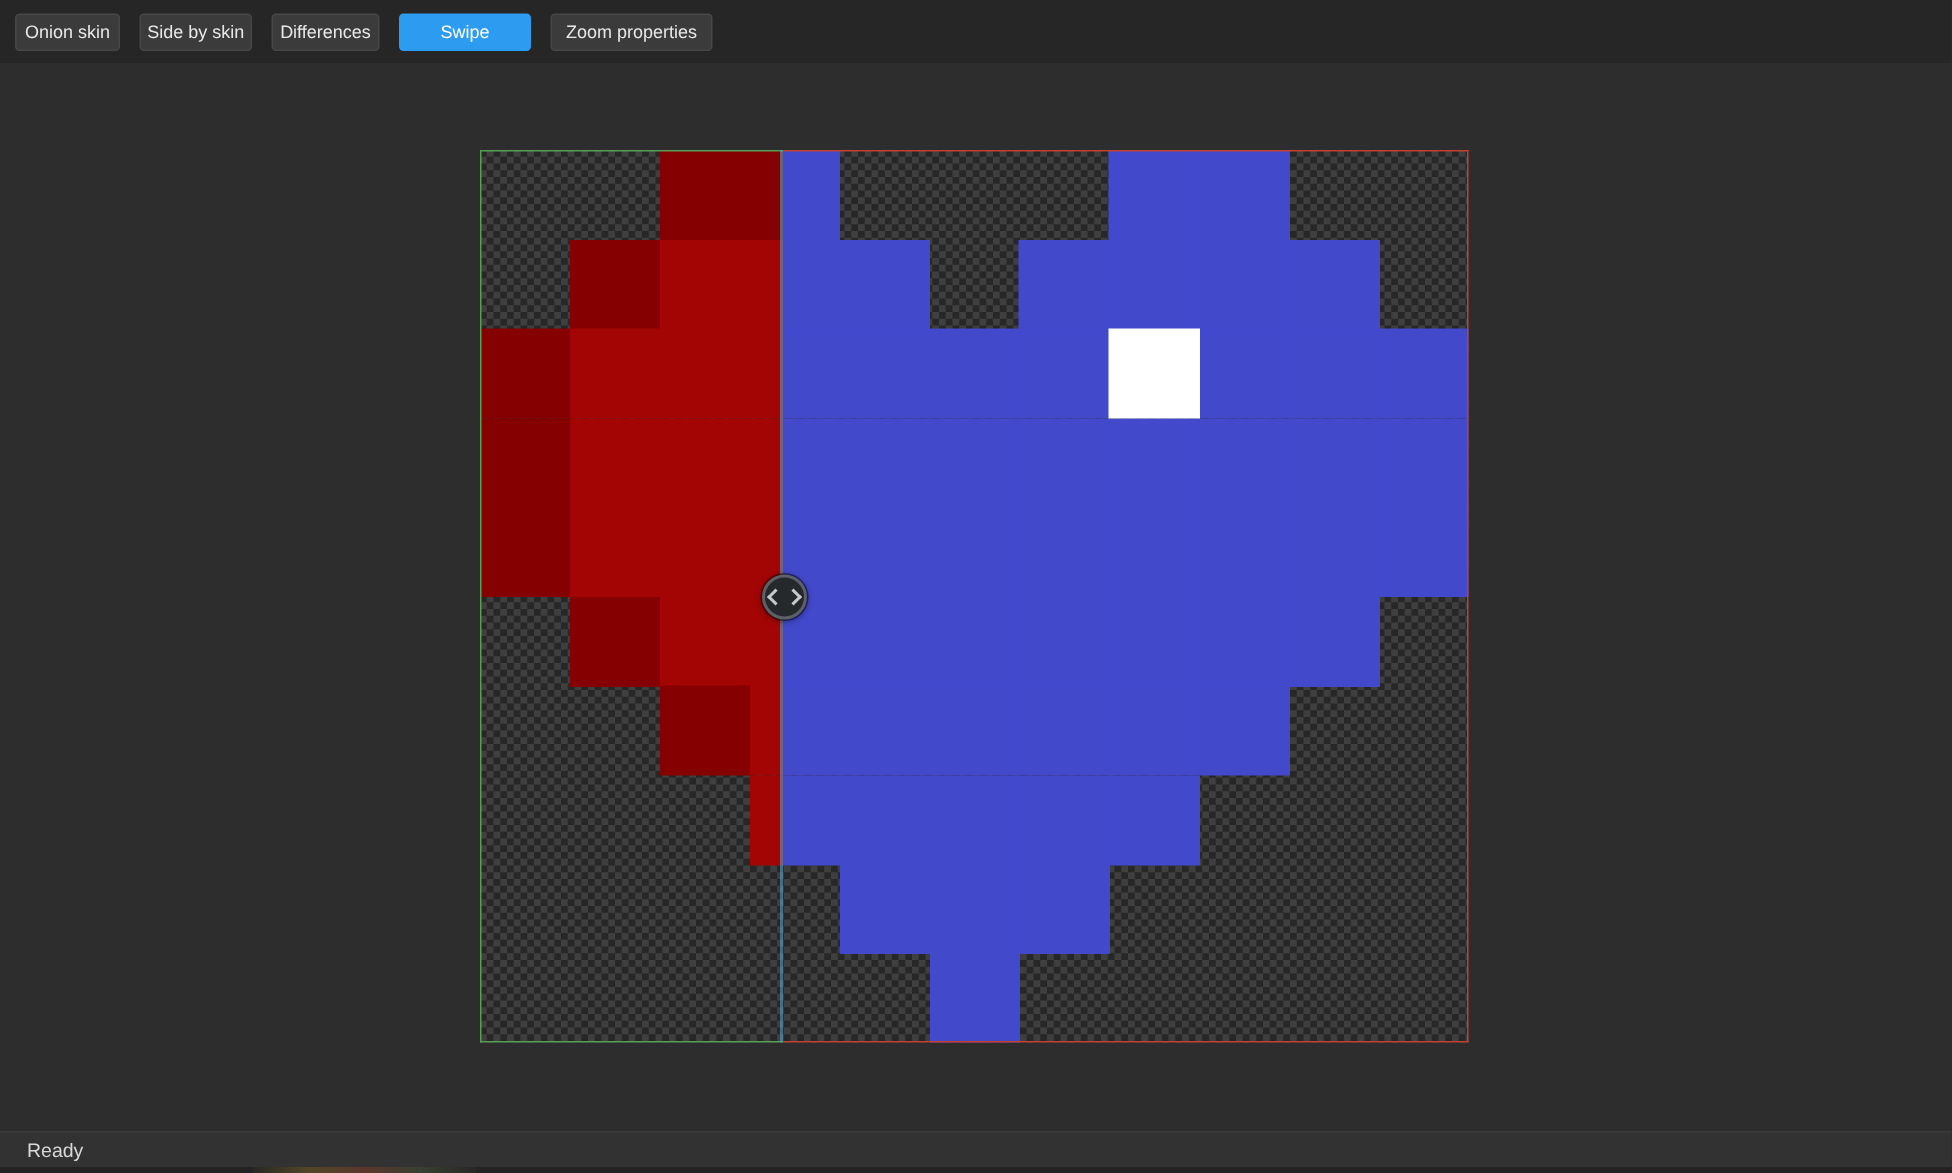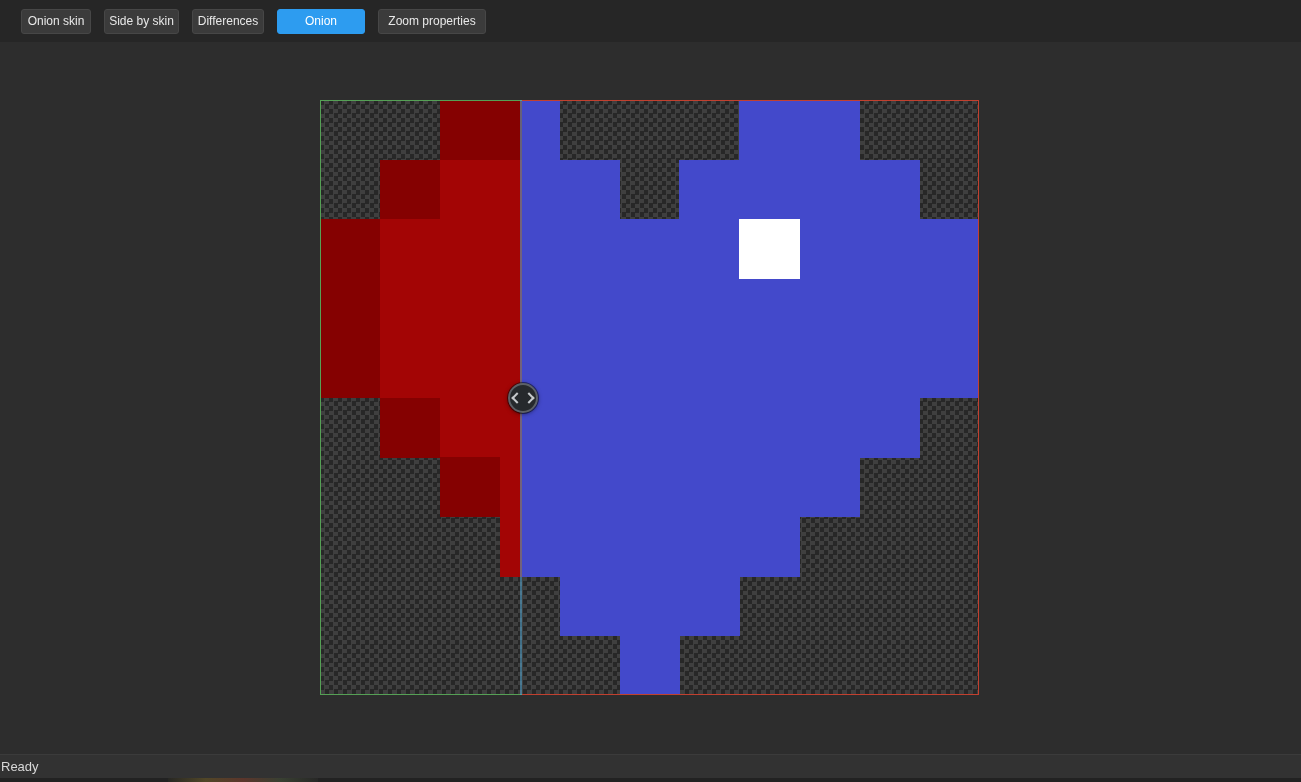--- a/index.html
+++ b/index.html
@@ -4,21 +4,21 @@
 <style>
   * { margin:0; padding:0; box-sizing:border-box; }
   html,body { width:1301px; height:782px; overflow:hidden; background:#2d2d2d;
               font-family:"Liberation Sans", sans-serif; }
 
   
   .toolbar { position:absolute; left:0; top:0; width:1301px; height:42px;
              background:#262626; display:flex; align-items:center;
              justify-content:space-between; }
   .tb-group { display:flex; align-items:center; gap:13px; }
-  .tb-group.left  { margin-left:21px; }
+  .tb-group.left  { margin-left:10px; }
   .tb-group.right { margin-right:12px; }
   .tb-btn { height:25px; display:flex; align-items:center; justify-content:center;
             background:#3b3b3b; border:1px solid #474747; border-radius:3px;
             color:#e8e8e8; font-size:12px; white-space:nowrap; cursor:default; }
   .tb-btn.active { background:#2d9cf0; border-color:#2d9cf0; color:#ffffff; }
   .w-onion{width:70px;} .w-side{width:75px;} .w-diff{width:72px;}
   .w-swipe{width:88px;} .w-props{width:108px;}
   .w-zin{width:53px;} .w-zout{width:66px;} .w-11{width:25px;} .w-zfit{width:70px;}
 
   
@@ -48,36 +48,36 @@
   .chev { width:8px; height:8px; display:inline-block; }
   .chev-l { border-left:2px solid #c6c9cc; border-bottom:2px solid #c6c9cc;
             transform:rotate(45deg); }
   .chev-r { border-right:2px solid #c6c9cc; border-top:2px solid #c6c9cc;
             transform:rotate(45deg); }
 
   
   .statusbar { position:absolute; left:0; top:754px; width:1301px; height:24px;
                background:#323232; border-top:1px solid #3b3b3b;
                display:flex; align-items:center; }
-  .statusbar span { margin-left:1px; color:#d8d8d8; font-size:13px;text-align:center; }
+  .statusbar span { margin-left:18px; color:#d8d8d8; font-size:13px;text-align:center; }
   .bottom-strip { position:absolute; left:0; top:778px; width:1301px; height:4px;
                   background:#222222; }
   .sliver { position:absolute; left:168px; top:0; width:150px; height:4px;
             background:linear-gradient(90deg,#2a2a24,#6a5a2a,#7a4030,#45503a,#2a2a28);
             opacity:0.65; }
 </style>
 </head>
 <body>
 
 <div class="toolbar">
   <div class="tb-group left">
     <button class="tb-btn w-onion">Onion skin</button>
     <button class="tb-btn w-side">Side by skin</button>
     <button class="tb-btn w-diff">Differences</button>
-    <button class="tb-btn w-swipe active">Onion</button>
+    <button class="tb-btn w-swipe active">Swipe</button>
     <button class="tb-btn w-props">Zoom properties</button>
   </div>
 </div>
 
 <div class="canvas">
   <div id="image-area" style="left: 320px; top: 58px; width: 659px; height: 595px;">
     <div class="checker"></div>
     <div class="layer" id="old-layer" style="left: 0px; width: 202px;">
         <div class="cell" style="left: 119.818px; top: 0px; width: 60.5091px; height: 60.1px; background: rgb(133, 1, 1);"></div>
         <div class="cell" style="left: 179.727px; top: 0px; width: 60.5091px; height: 60.1px; background: rgb(133, 1, 1);"></div>

